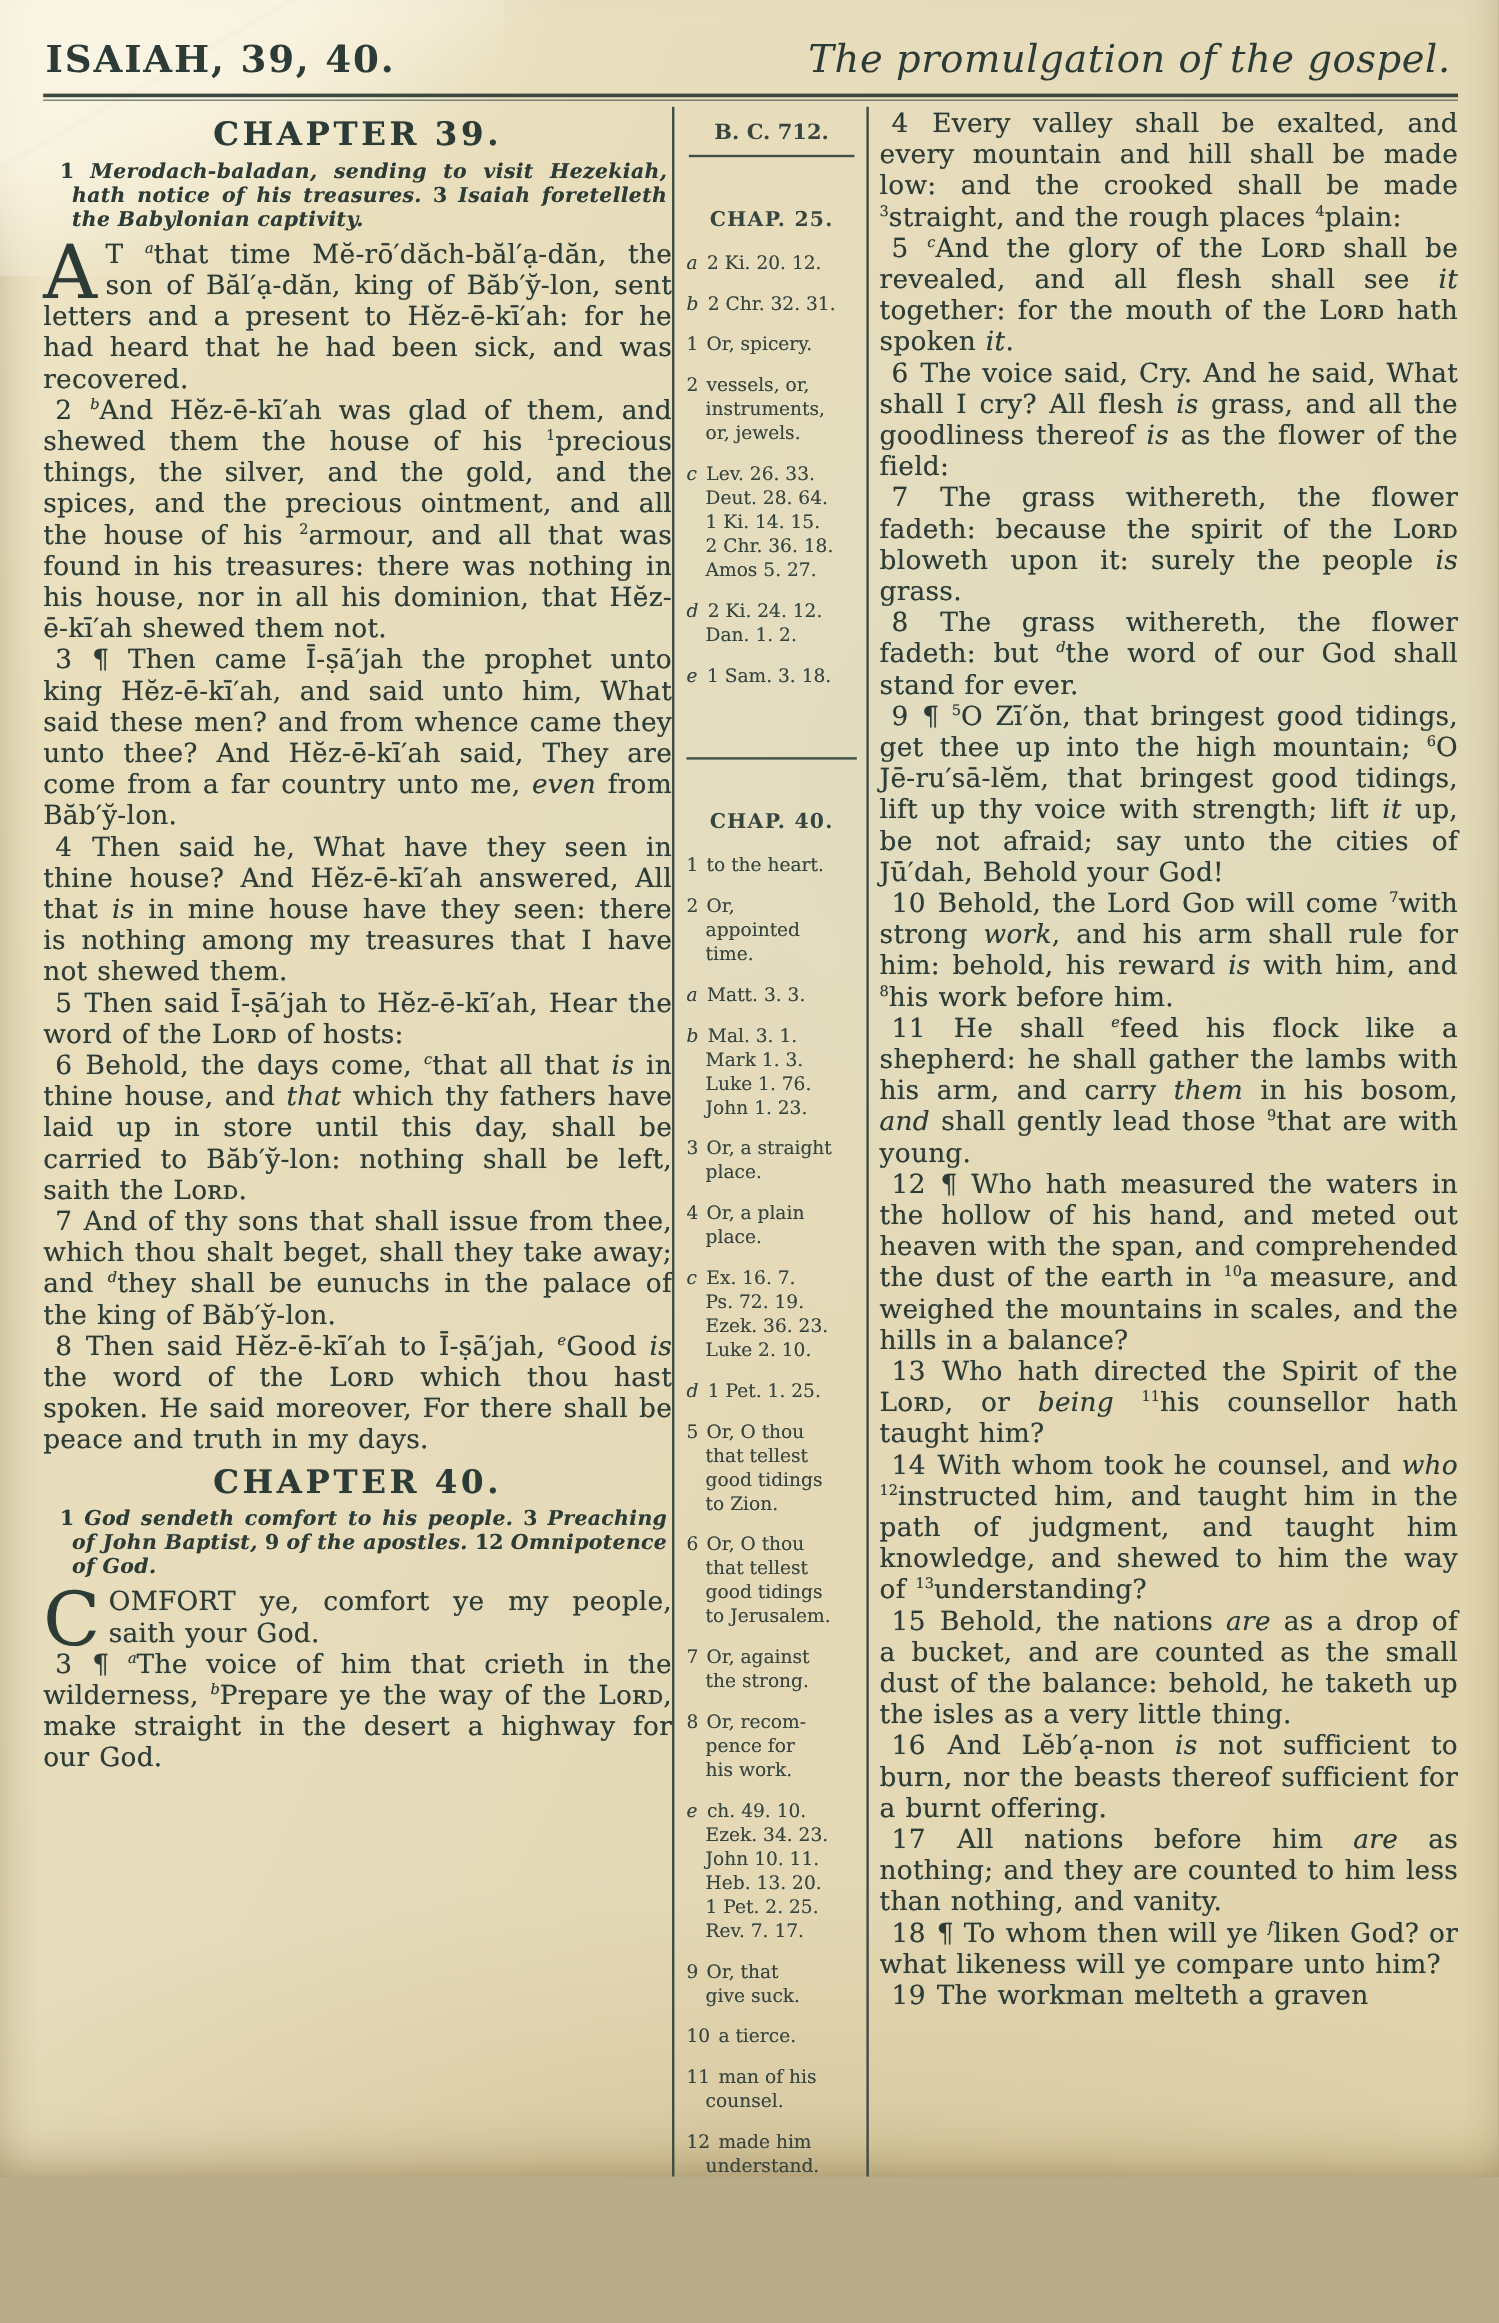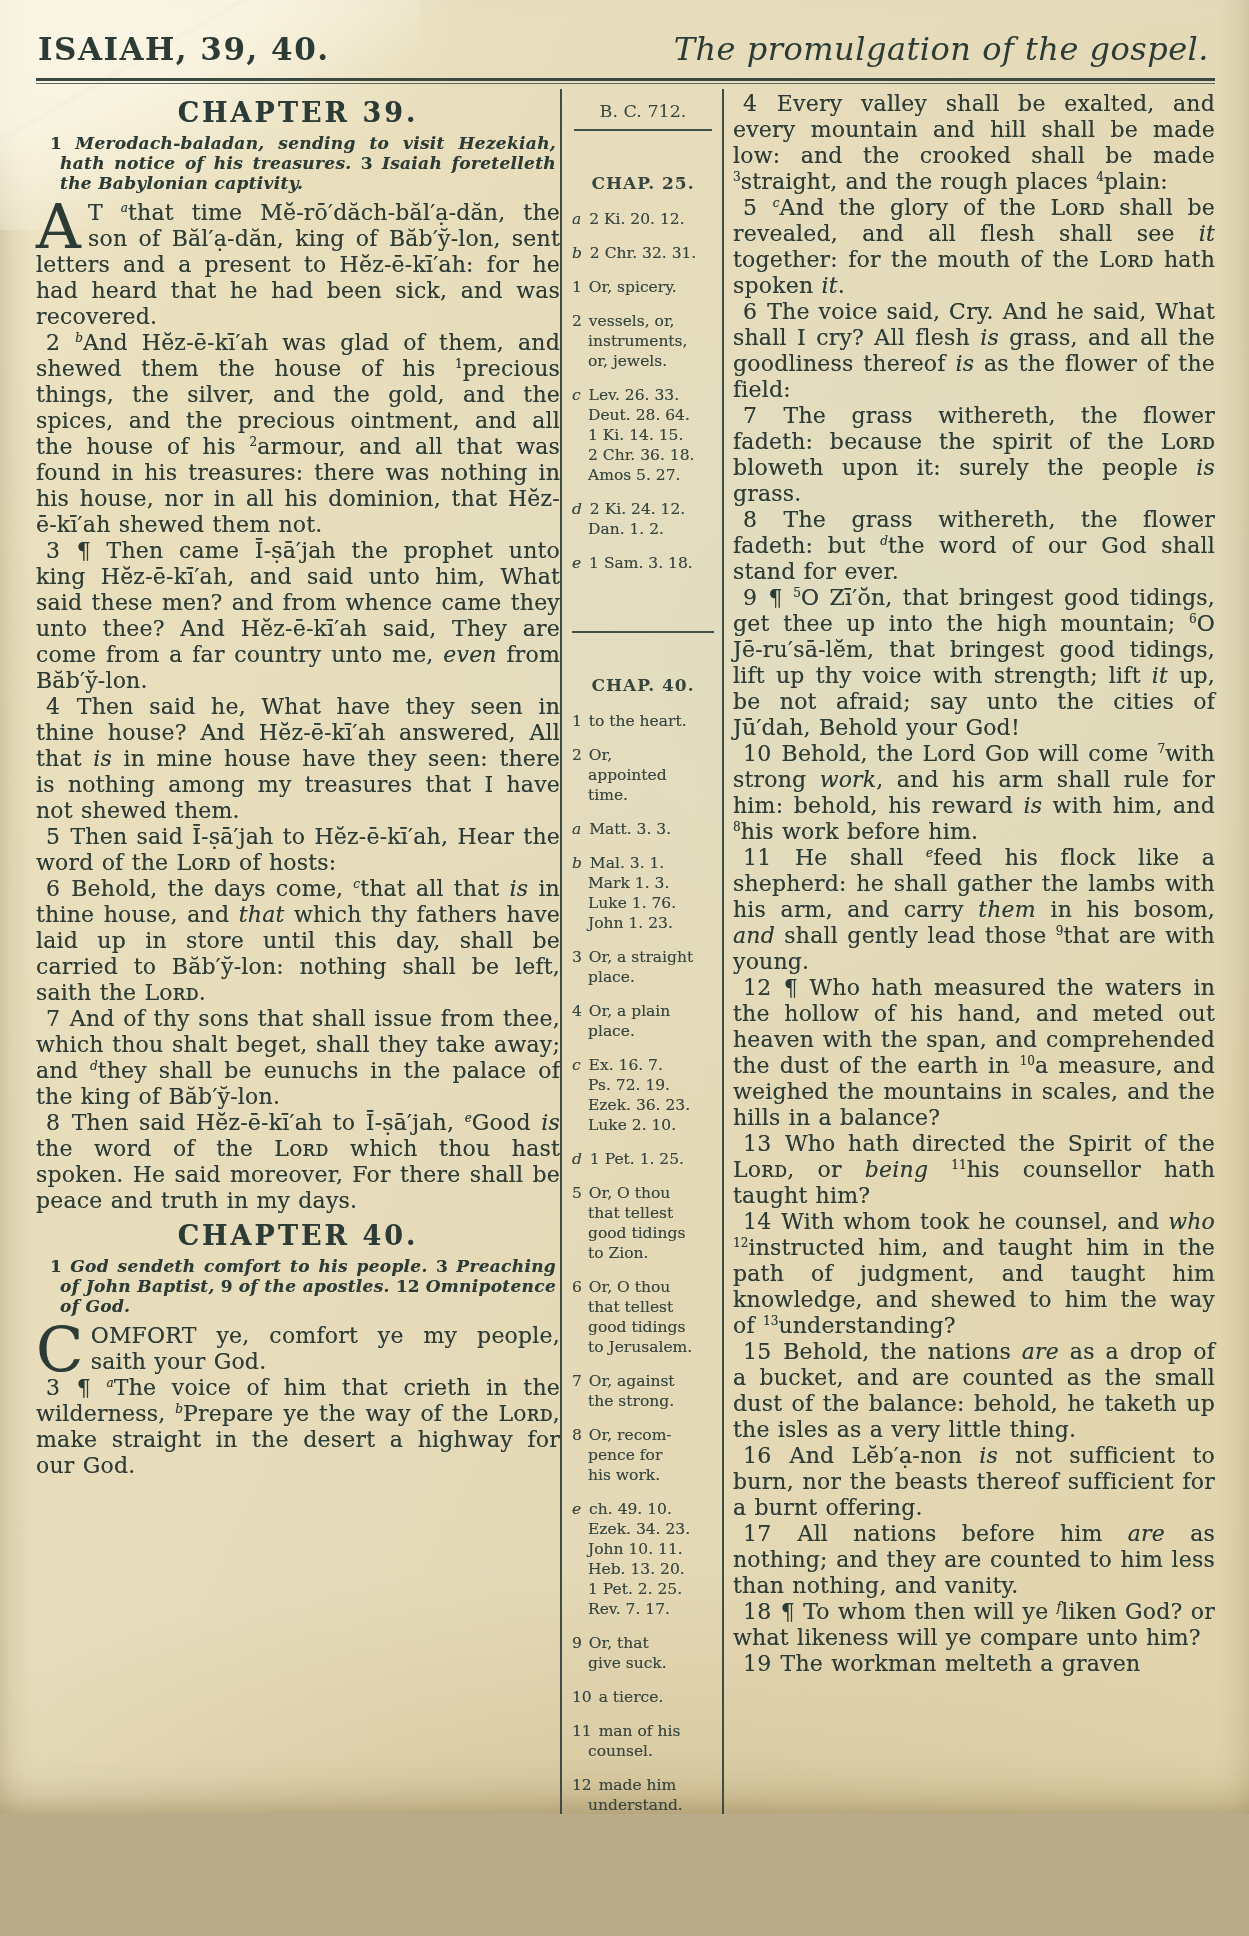--- a/index.html
+++ b/index.html
@@ -44,21 +44,21 @@
   .vnum{padding-right:1px;}
   .dropcap{float:left;font-size:62px;line-height:48px;padding:3px 7px 0 0;}
   sup{font-size:0.55em;line-height:0;vertical-align:super;letter-spacing:0;}
   sup.lt{font-style:italic;}
   .chapter-head{text-align:center;font-weight:bold;font-size:27px;letter-spacing:3px;margin:6px 0 5px;
                 text-shadow:0 0 0.6px rgba(44,59,53,0.5);}
   .summary{font-weight:bold;font-size:17px;line-height:20px;margin:0 4px 7px 14px;text-align:justify;
            text-indent:-10px;padding-left:10px;text-shadow:0 0 0.5px rgba(44,59,53,0.45);}
   .summary i{letter-spacing:0.3px;}
   
-  .bc{text-align:center;font-weight:normal;font-size:17.5px;margin:6px 0 8px;}
+  .bc{text-align:center;font-weight:bold;font-size:17.5px;margin:6px 0 8px;}
   .bc-rule{border-top:2px solid #415048;margin:0 2px 42px;}
   .chap-label{text-align:center;font-weight:bold;font-size:17px;letter-spacing:1px;margin:0 0 16px;}
   .mid-rule{border-top:2px solid #415048;margin:58px 0 42px;}
   .ref{margin:0 0 14px;font-size:15.5px;line-height:20px;padding-left:16px;text-indent:-16px;
        text-shadow:0 0 0.5px rgba(55,69,63,0.5);}
   .rmk{font-style:italic;padding-right:3px;}
   .rmn{padding-right:2px;}
   
   .pageno{position:absolute;left:36px;top:1832px;width:524px;text-align:center;
           font-size:31px;font-weight:bold;letter-spacing:1px;color:#31403a;

